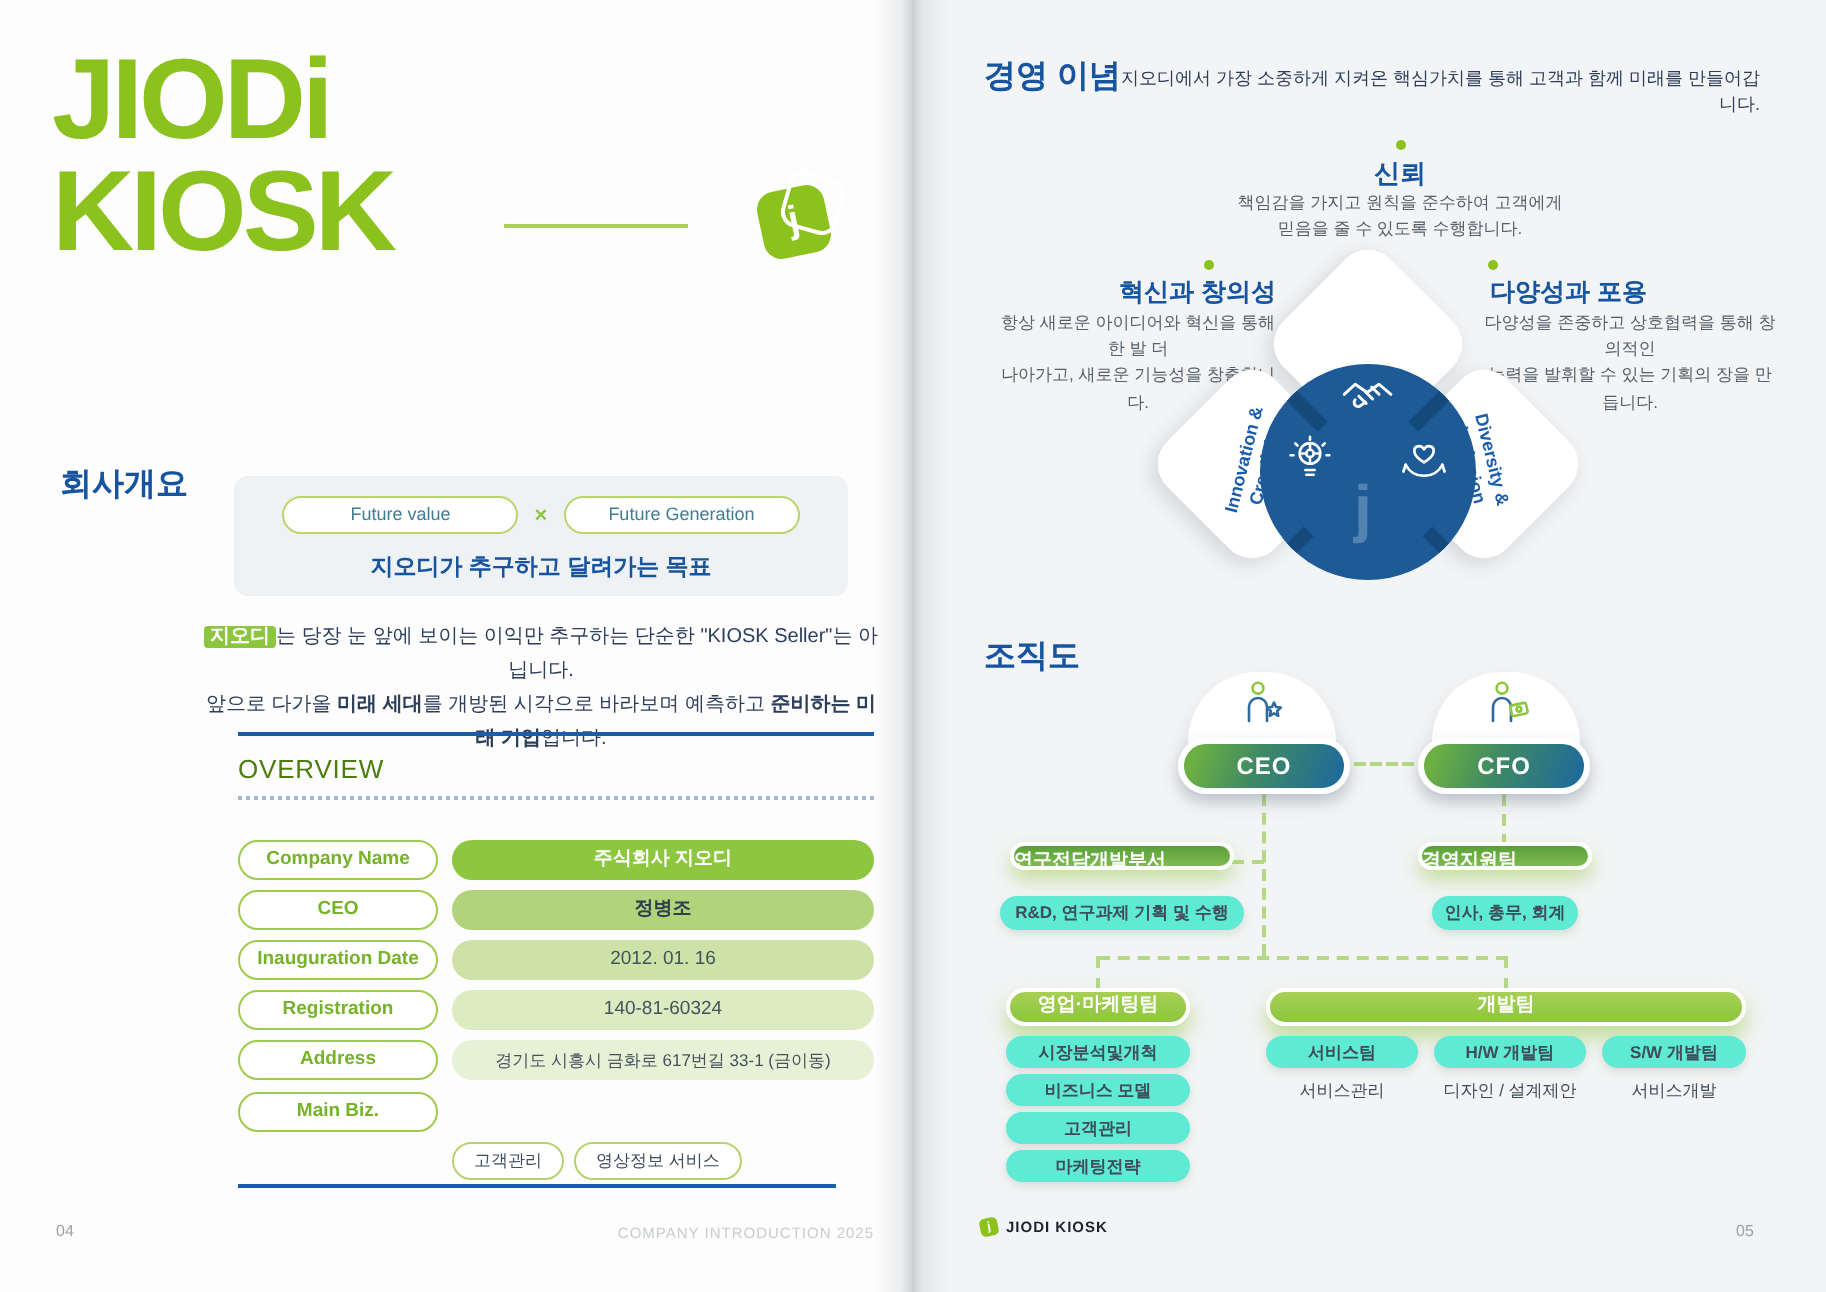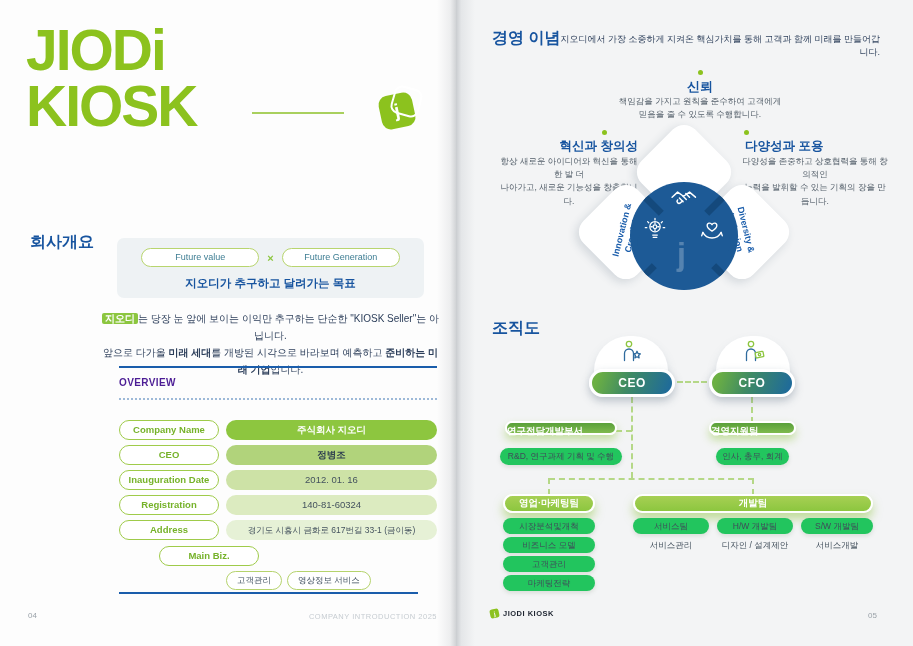--- a/index.html
+++ b/index.html
@@ -21,21 +21,21 @@
   .goal-box{background:#eef2f4;border-radius:7px;}
   .goal-pills{display:flex;align-items:center;justify-content:center;gap:8px;}
   .goal-pill{width:118px;height:19px;line-height:17px;border:1.5px solid #b8d56e;border-radius:11px;
     background:#fff;color:#3e7d93;font-size:9px;text-align:center;}
   .goal-x{color:#8cc63f;font-size:11px;font-weight:700;}
   .goal-caption{font-size:11.5px;font-weight:800;color:#17549f;text-align:center;}
   .intro{font-size:10px;line-height:17px;color:#2c3e5a;text-align:center;}
   .intro .hl{background:#8cc63f;color:#fff;font-weight:700;padding:0 3px;border-radius:2px;}
   .line-blue{height:2px;background:#1a5dab;}
   .line-dot{border-top:2px dotted #9db9d8;}
-  .ovw-title{font-size:10px;font-weight:700;color:#4c1d95;letter-spacing:.4px;}
+  .ovw-title{font-size:13px;font-weight:400;color:#4d7c0f;letter-spacing:.4px;}
   .row-label{left:119px;width:100px;height:20px;line-height:17px;border:1.6px solid #9fcb4a;
     border-radius:11px;background:#fff;color:#76b22a;font-weight:700;font-size:9.5px;text-align:center;}
   .row-value{left:226px;width:211px;height:20px;line-height:20px;border-radius:11px;
     font-size:9.5px;text-align:center;color:#44525e;}
   .v0{background:#8dc63f;color:#fff;font-weight:700;}
   .v1{background:#b1d37b;color:#2f4050;font-weight:700;}
   .v2{background:#cde2a6;}
   .v3{background:#dcebc0;}
   .v4{background:#e6f1d6;font-size:8.5px;}
   .biz-row{left:226px;display:flex;gap:5px;}
@@ -62,22 +62,22 @@
   .arch{background:#fff;border-radius:37px 37px 12px 12px;box-shadow:0 6px 10px rgba(120,140,160,.25);}
   .exec-pill{height:28px;line-height:22px;border:3px solid #fff;border-radius:15px;text-align:center;
     background:linear-gradient(110deg,#6cb043 8%,#3f8a63 45%,#1f6b9a 95%);
     color:#fff;font-weight:800;font-size:12px;letter-spacing:.5px;box-shadow:0 4px 8px rgba(80,100,120,.35);}
   .dept-pill{height:14px;line-height:15px;border:2px solid #fff;border-radius:12px;text-align:left;
     background:linear-gradient(180deg,#59a039,#7fba4e);color:#fff;font-weight:700;font-size:9.5px;
     box-shadow:0 5px 9px rgba(141,198,63,.45);}
   .team-pill{height:19px;line-height:14px;border:2px solid #fff;border-radius:11px;text-align:center;
     background:linear-gradient(180deg,#a7d054,#8cc63f);color:#fff;font-weight:700;font-size:9.5px;
     box-shadow:0 6px 10px rgba(141,198,63,.5);}
-  .sub-pill{height:17px;line-height:17px;border-radius:10px;background:#22c55e;text-align:center;
-    color:#3f4c59;font-size:8.5px;box-shadow:0 2px 4px rgba(100,120,90,.18);}
+  .sub-pill{height:17px;line-height:17px;border-radius:10px;background:#5eead4;text-align:center;
+    color:#3f4c59;font-size:8.5px;box-shadow:0 2px 4px rgba(100,120,90,.18);font-weight:bold;}
   .sub-text{font-size:8.5px;color:#3f4c59;text-align:center;}
   .r-brand{font-size:7.5px;font-weight:800;color:#1d2430;letter-spacing:.5px;}
   .mark.small{border-radius:2.5px;font-size:6px;}
   .gutter{background:linear-gradient(90deg,rgba(0,0,0,0) 0%,rgba(90,100,110,.10) 35%,
     rgba(70,80,90,.24) 50%,rgba(120,130,140,.12) 64%,rgba(0,0,0,0) 100%);}
   svg{display:block;}
 </style>
 </head>
 <body>
 
@@ -119,21 +119,21 @@
 
     <div class="ab row-label" style="top:470px;">Inauguration Date</div>
     <div class="ab row-value v2" style="top:470px;">2012. 01. 16</div>
 
     <div class="ab row-label" style="top:495px;">Registration</div>
     <div class="ab row-value v3" style="top:495px;text-align:center;">140-81-60324</div>
 
     <div class="ab row-label" style="top:520px;">Address</div>
     <div class="ab row-value v4" style="top:520px;">경기도 시흥시 금화로 617번길 33-1 (금이동)</div>
 
-    <div class="ab row-label" style="top:546px;margin-left:40px;">Main Biz.</div>
+    <div class="ab row-label" style="top:546px;">Main Biz.</div>
     <div class="ab biz-row" style="top:571px;">
       <span class="biz-tag">고객관리</span>
       <span class="biz-tag">영상정보 서비스</span>
     </div>
 
     <div class="ab line-blue" style="left:119px;top:592px;width:299px;"></div>
     <div class="ab foot-small" style="left:28px;top:611px;">04</div>
     <div class="ab foot-note" style="left:250px;top:612px;width:187px;text-align:right;">COMPANY INTRODUCTION 2025</div>
   </div>
 

